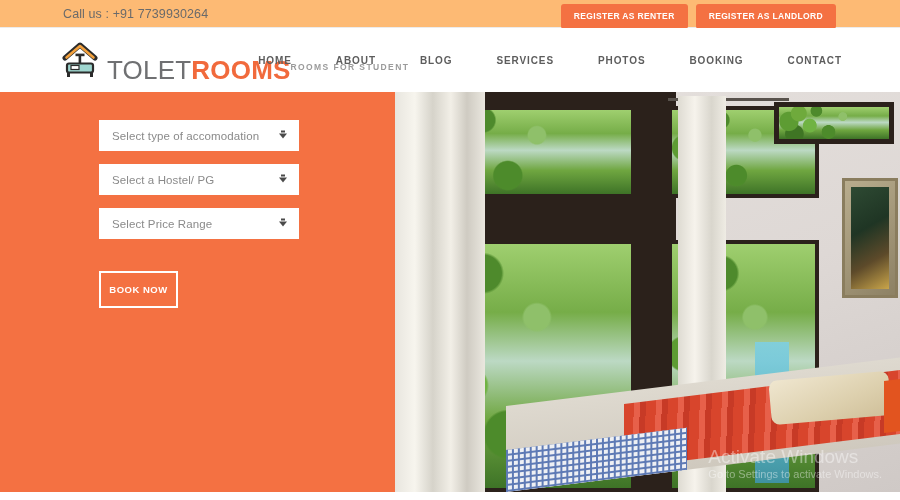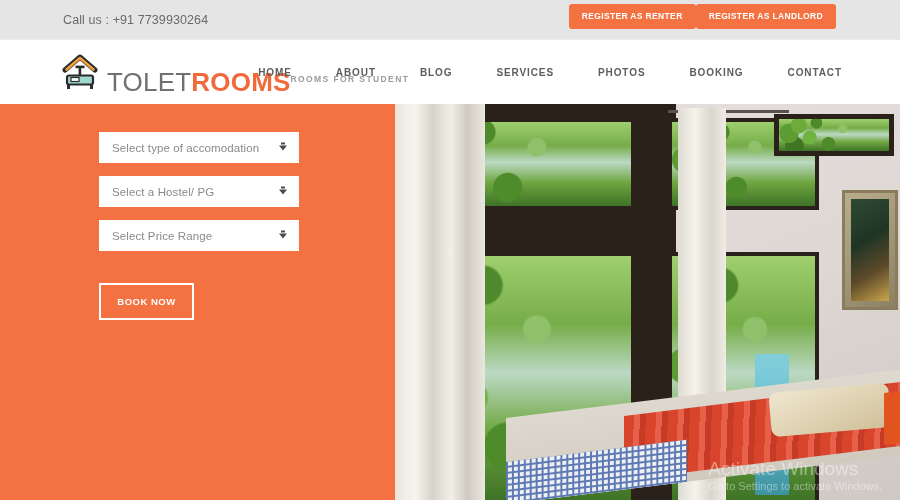--- a/index.html
+++ b/index.html
@@ -5,31 +5,31 @@
   * { margin:0; padding:0; box-sizing:border-box; }
   html, body {
     width:900px; height:500px;
     font-family:"Liberation Sans", sans-serif;
     background:#ffffff; overflow:hidden;
   }
   .page { position:relative; width:900px; height:500px; }
 
   
   .topbar {
-    position:relative; height:40px; background:#e5e5e5;
+    position:relative; height:28px; background:#fdba74;
     border-bottom:1px solid #ececec;
     display:flex; align-items:center;
   }
   .callus {
     margin-left:63px; font-size:12.5px; color:#6a6a6a;
     letter-spacing:.1px; white-space:nowrap;
   }
   .topbar-actions {
     position:absolute; right:64px; top:4px;
-    display:flex; gap:0;
+    display:flex; gap:8px;
   }
   .reg-btn {
     background:#f47142; color:#fff; border:none; border-radius:3px;
     font-size:8.5px; font-weight:bold; letter-spacing:.35px;
     padding:8px 13px 8px 13px; line-height:1; cursor:pointer;
     white-space:nowrap; font-family:"Liberation Sans", sans-serif;
   }
 
   
   .header {
@@ -83,21 +83,21 @@
     position:absolute; right:12px; top:50%; transform:translateY(-50%);
     width:0; height:0; border-left:4.5px solid transparent;
     border-right:4.5px solid transparent; border-top:5px solid #4a4a4a;
   }
   .caret::after{
     content:""; position:absolute; left:-2px; top:-8px;
     width:4px; height:2px; background:#4a4a4a;
   }
 
   .book-now {
-    margin:19px 0 0 99px; width:95px; height:37px;
+    margin:19px 0 0 99px; width:79px; height:37px;
     border:2px solid #ffffff; background:transparent; color:#fff;
     font-size:9.5px; font-weight:bold; letter-spacing:.5px; cursor:pointer;
     font-family:"Liberation Sans", sans-serif;
   }
 
   
   .photo { position:absolute; inset:0; background:#d8d5cf; }
   .wall {
     position:absolute; left:55%; top:0; right:0; bottom:0;
     background:linear-gradient(160deg,#e3dedb 0%,#ded8d5 45%,#cfc9c6 100%);

